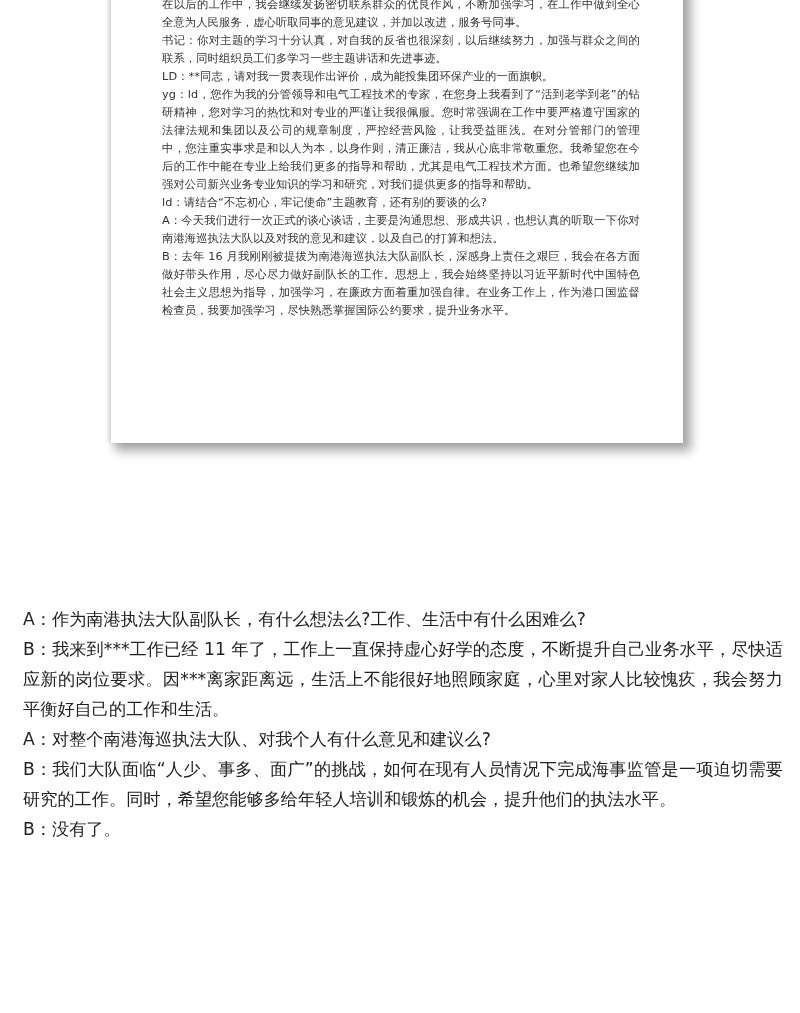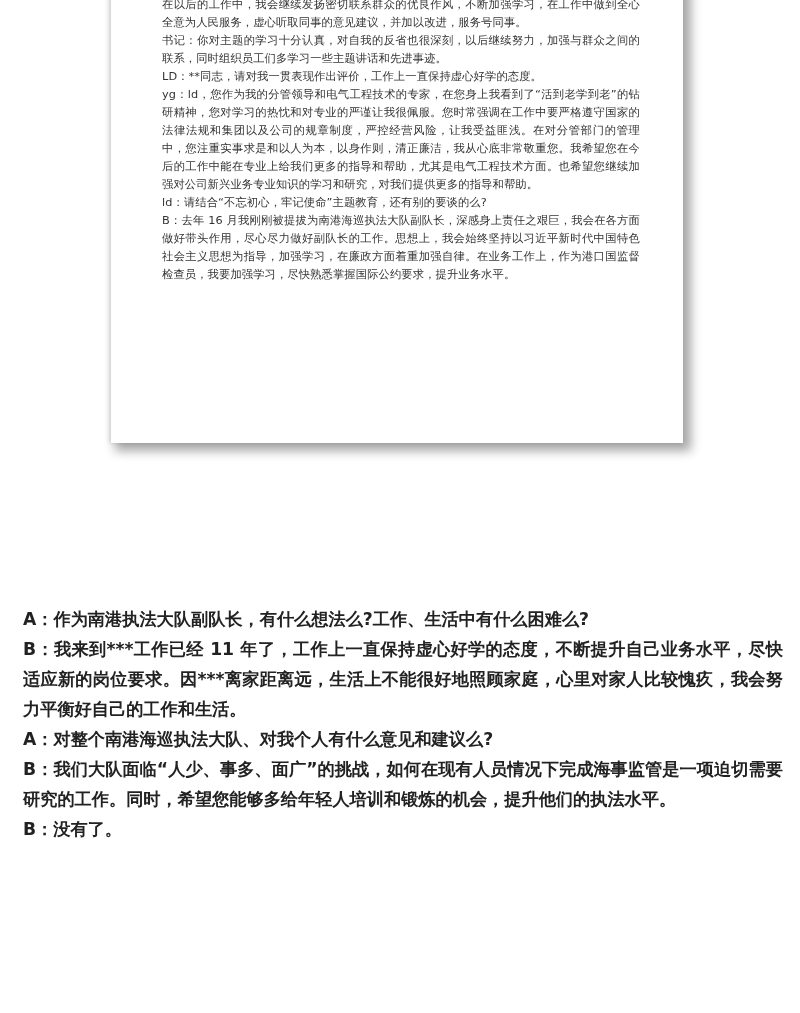--- a/index.html
+++ b/index.html
@@ -24,33 +24,34 @@
     .card-text p { margin: 0; text-align: justify; }
     .dialogue {
       position: absolute;
       left: 23px; top: 604px;
       width: 760px;
       font-family: "DejaVu Sans", "Liberation Sans", sans-serif;
       font-size: 17.2px;
       line-height: 30px;
       color: #222222;
     }
-    .dialogue p { margin: 0; text-align: justify; font-weight: bold; }
+    .dialogue p { margin: 0; text-align: justify; }
   </style>
 </head>
 <body>
 
 <div class="page-card"></div>
 
 <div class="card-text">
   <p>在以后的工作中，我会继续发扬密切联系群众的优良作风，不断加强学习，在工作中做到全心全意为人民服务，虚心听取同事的意见建议，并加以改进，服务号同事。</p>
   <p>书记：你对主题的学习十分认真，对自我的反省也很深刻，以后继续努力，加强与群众之间的联系，同时组织员工们多学习一些主题讲话和先进事迹。</p>
-  <p>LD：**同志，请对我一贯表现作出评价，工作上一直保持虚心好学的态度。</p>
+  <p>LD：**同志，请对我一贯表现作出评价，成为能投集团环保产业的一面旗帜。</p>
   <p>yg：ld，您作为我的分管领导和电气工程技术的专家，在您身上我看到了“活到老学到老”的钻研精神，您对学习的热忱和对专业的严谨让我很佩服。您时常强调在工作中要严格遵守国家的法律法规和集团以及公司的规章制度，严控经营风险，让我受益匪浅。在对分管部门的管理中，您注重实事求是和以人为本，以身作则，清正廉洁，我从心底非常敬重您。我希望您在今后的工作中能在专业上给我们更多的指导和帮助，尤其是电气工程技术方面。也希望您继续加强对公司新兴业务专业知识的学习和研究，对我们提供更多的指导和帮助。</p>
   <p>ld：请结合“不忘初心，牢记使命”主题教育，还有别的要谈的么?</p>
+  <p>A：今天我们进行一次正式的谈心谈话，主要是沟通思想、形成共识，也想认真的听取一下你对南港海巡执法大队以及对我的意见和建议，以及自己的打算和想法。</p>
   <p>B：去年 16 月我刚刚被提拔为南港海巡执法大队副队长，深感身上责任之艰巨，我会在各方面做好带头作用，尽心尽力做好副队长的工作。思想上，我会始终坚持以习近平新时代中国特色社会主义思想为指导，加强学习，在廉政方面着重加强自律。在业务工作上，作为港口国监督检查员，我要加强学习，尽快熟悉掌握国际公约要求，提升业务水平。</p>
 </div>
 
 <div class="dialogue">
   <p>A：作为南港执法大队副队长，有什么想法么?工作、生活中有什么困难么?</p>
   <p>B：我来到***工作已经 11 年了，工作上一直保持虚心好学的态度，不断提升自己业务水平，尽快适应新的岗位要求。因***离家距离远，生活上不能很好地照顾家庭，心里对家人比较愧疚，我会努力平衡好自己的工作和生活。</p>
   <p>A：对整个南港海巡执法大队、对我个人有什么意见和建议么?</p>
   <p>B：我们大队面临“人少、事多、面广”的挑战，如何在现有人员情况下完成海事监管是一项迫切需要研究的工作。同时，希望您能够多给年轻人培训和锻炼的机会，提升他们的执法水平。</p>
   <p>B：没有了。</p>
 </div>

